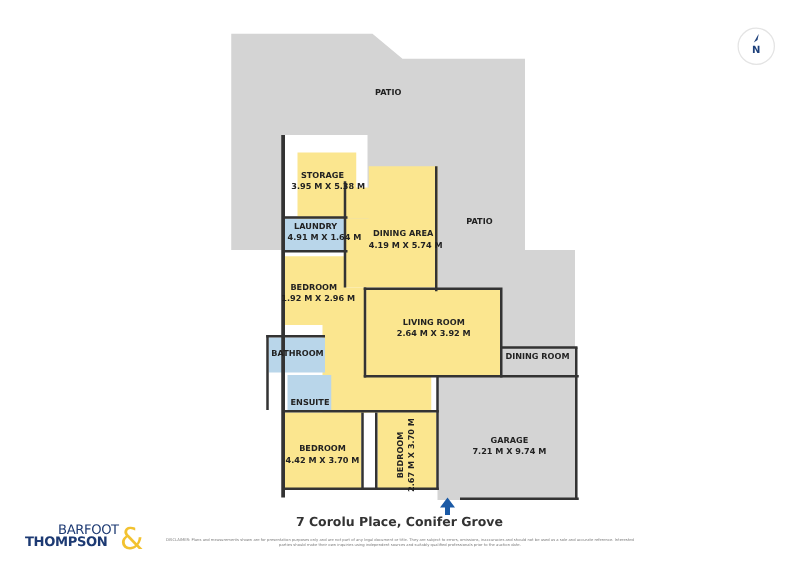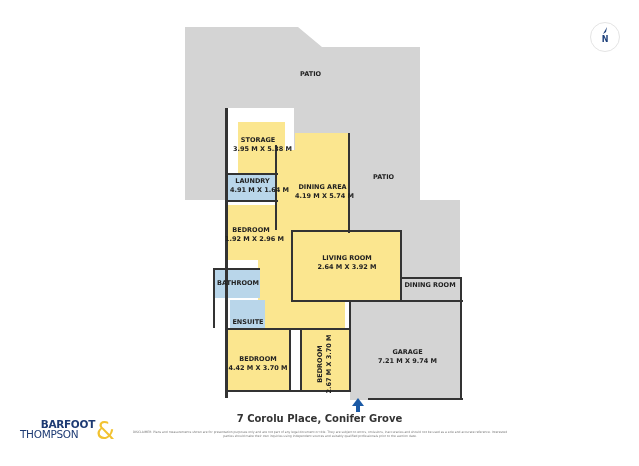--- a/index.html
+++ b/index.html
@@ -4,22 +4,22 @@
 <style>
   html,body{margin:0;padding:0;background:#fff;}
   body{width:639px;height:466px;position:relative;overflow:hidden;font-family:"DejaVu Sans",sans-serif;}
   .abs{position:absolute;}
   .label{position:absolute;font-weight:bold;font-size:6.5px;color:#222;text-align:center;line-height:9px;white-space:nowrap;}
   .compass{position:absolute;left:590px;top:22px;width:28px;height:28px;border-radius:50%;border:1px solid #e4e4e4;background:#fff;}
   .compass .n{position:absolute;left:0;right:0;top:12px;text-align:center;font-size:8px;font-weight:bold;color:#1c3f7a;}
   .title{position:absolute;left:0;width:639px;top:413px;text-align:center;font-size:10px;font-weight:bold;color:#333;}
   .disc{position:absolute;left:130px;width:380px;top:430px;text-align:center;font-size:3px;line-height:4px;color:#777;}
   .logo{position:absolute;left:20px;top:418px;width:100px;height:36px;}
-  .logo .l1{position:absolute;right:25px;top:0;font-size:10.5px;font-weight:bold;color:#1d3a73;letter-spacing:-0.3px;}
-  .logo .l2{position:absolute;left:0;top:10px;font-size:10.5px;font-weight:normal;color:#1d3a73;letter-spacing:-0.3px;}
+  .logo .l1{position:absolute;right:25px;top:0;font-size:10.5px;font-weight:normal;color:#1d3a73;letter-spacing:-0.3px;}
+  .logo .l2{position:absolute;left:0;top:10px;font-size:10.5px;font-weight:bold;color:#1d3a73;letter-spacing:-0.3px;}
   .logo .amp{position:absolute;left:76px;top:-1px;font-size:24px;color:#f2c230;font-weight:normal;}
 </style>
 </head>
 <body>
 
 <svg class="abs" style="left:0;top:0" width="639" height="466">
 
   <polygon points="185,27 298,27 322,47 420,47 420,200 185,200" fill="#d4d4d4"></polygon>
 
   <polygon points="350,130 420,130 420,200 460,200 460,278 400,278 400,235 350,235" fill="#d4d4d4"></polygon>

